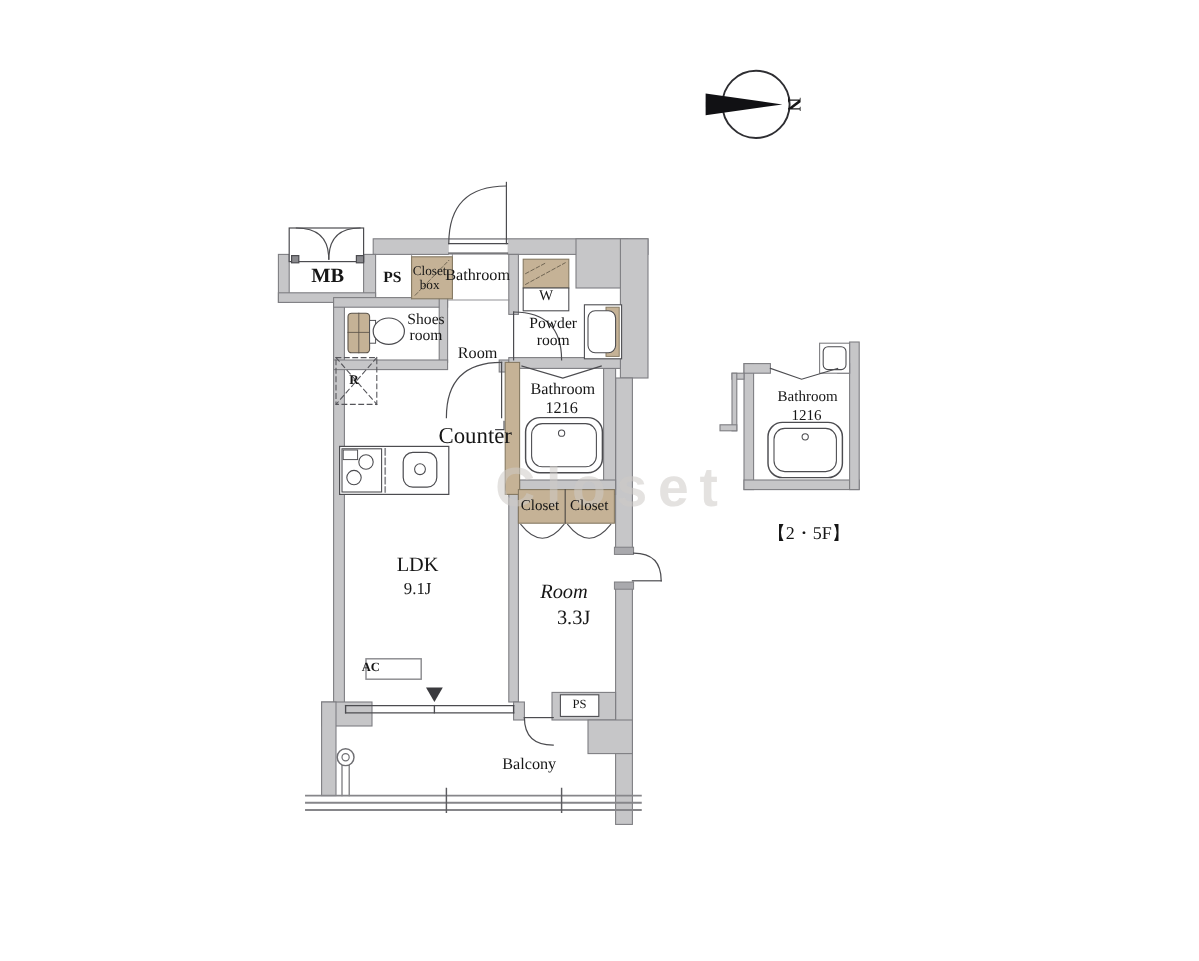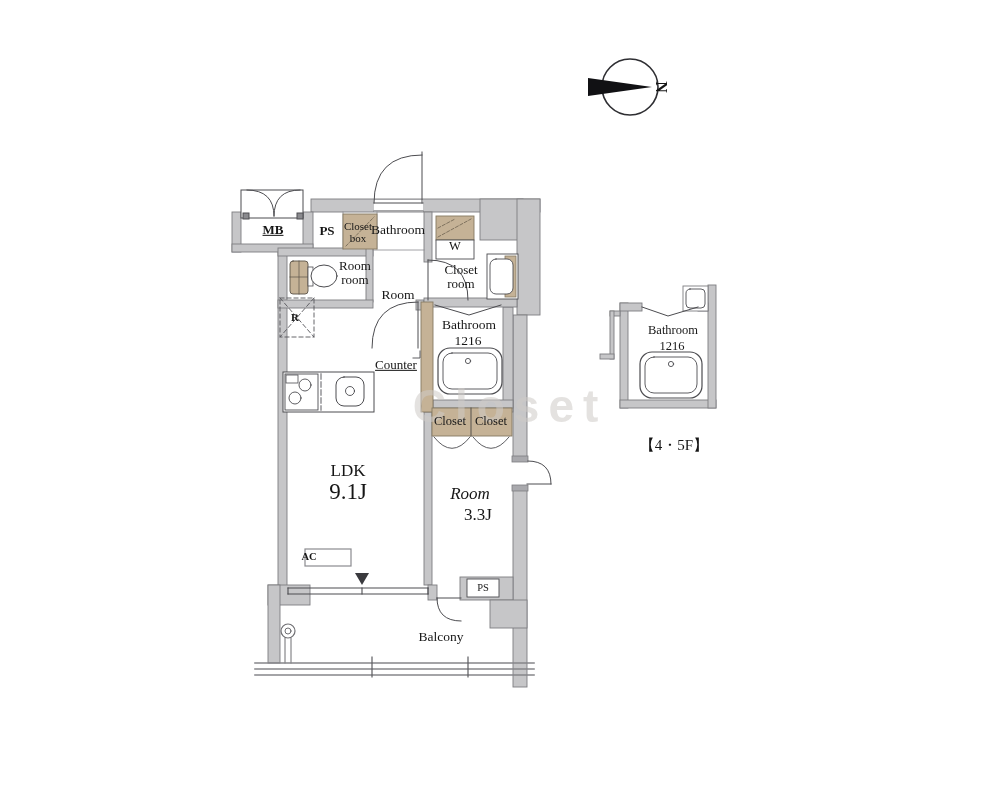--- a/index.html
+++ b/index.html
@@ -250,41 +250,41 @@
         <rect x="645" y="357" width="52" height="36" rx="9" stroke-width="0.9"></rect>
         <circle cx="671" cy="364" r="2.6" stroke-width="0.9"></circle>
       </g>
     </g>
 
   </g>
 </svg>
 
 <div class="wm" style="left:510px;top:406px;">Closet</div>
 
-<div class="lbl" style="left:273px;top:230px;font-size:13px;font-weight:bold;text-decoration:underline;">MB</div>
+<div class="lbl" style="left:273px;top:230px;font-size:17px;font-weight:bold;">MB</div>
 <div class="lbl" style="left:327px;top:231px;font-size:13px;font-weight:bold;">PS</div>
 <div class="lbl wrap" style="left:358px;top:232px;font-size:11px;width:36px;">Closet box</div>
 <div class="lbl" style="left:398px;top:230px;font-size:13.5px;">Bathroom</div>
 <div class="lbl" style="left:455px;top:247px;font-size:12.5px;">W</div>
-<div class="lbl wrap" style="left:355px;top:273px;font-size:13px;width:48px;">Room room</div>
+<div class="lbl wrap" style="left:355px;top:273px;font-size:13px;width:48px;">Shoes room</div>
 <div class="lbl" style="left:398px;top:295px;font-size:13.5px;">Room</div>
-<div class="lbl wrap" style="left:461px;top:277px;font-size:13px;width:58px;">Closet room</div>
+<div class="lbl wrap" style="left:461px;top:277px;font-size:13px;width:58px;">Powder room</div>
 <div class="lbl" style="left:469px;top:325px;font-size:13.5px;">Bathroom</div>
 <div class="lbl" style="left:468px;top:341px;font-size:13.5px;">1216</div>
-<div class="lbl" style="left:396px;top:365px;font-size:13px;text-decoration:underline;">Counter</div>
+<div class="lbl" style="left:396px;top:365px;font-size:19px;">Counter</div>
 <div class="lbl" style="left:295px;top:317px;font-size:11px;font-weight:bold;">R</div>
 <div class="lbl" style="left:450px;top:422px;font-size:12.5px;">Closet</div>
 <div class="lbl" style="left:491px;top:422px;font-size:12.5px;">Closet</div>
 <div class="lbl" style="left:348px;top:471px;font-size:17px;">LDK</div>
-<div class="lbl" style="left:348px;top:492px;font-size:23px;">9.1J</div>
+<div class="lbl" style="left:348px;top:492px;font-size:14px;">9.1J</div>
 <div class="lbl" style="left:470px;top:494px;font-size:17px;font-style:italic;">Room</div>
 <div class="lbl" style="left:461px;top:515px;font-size:17px;margin-left:17px;">3.3J</div>
 <div class="lbl" style="left:309px;top:557px;font-size:10.5px;font-weight:bold;">AC</div>
 <div class="lbl" style="left:483px;top:588px;font-size:10.5px;">PS</div>
 <div class="lbl" style="left:393px;top:637px;font-size:13.5px;margin-left:48px;">Balcony</div>
 
 <div class="lbl" style="left:673px;top:331px;font-size:12.5px;">Bathroom</div>
 <div class="lbl" style="left:672px;top:347px;font-size:12.5px;">1216</div>
-<div class="lbl" style="left:674px;top:445px;font-size:15px;">【4・5F】</div>
+<div class="lbl" style="left:674px;top:445px;font-size:15px;">【2・5F】</div>
 
 <div class="north" style="left:661px;top:87px;">N</div>
 
 </div>
 
 </body></html>

